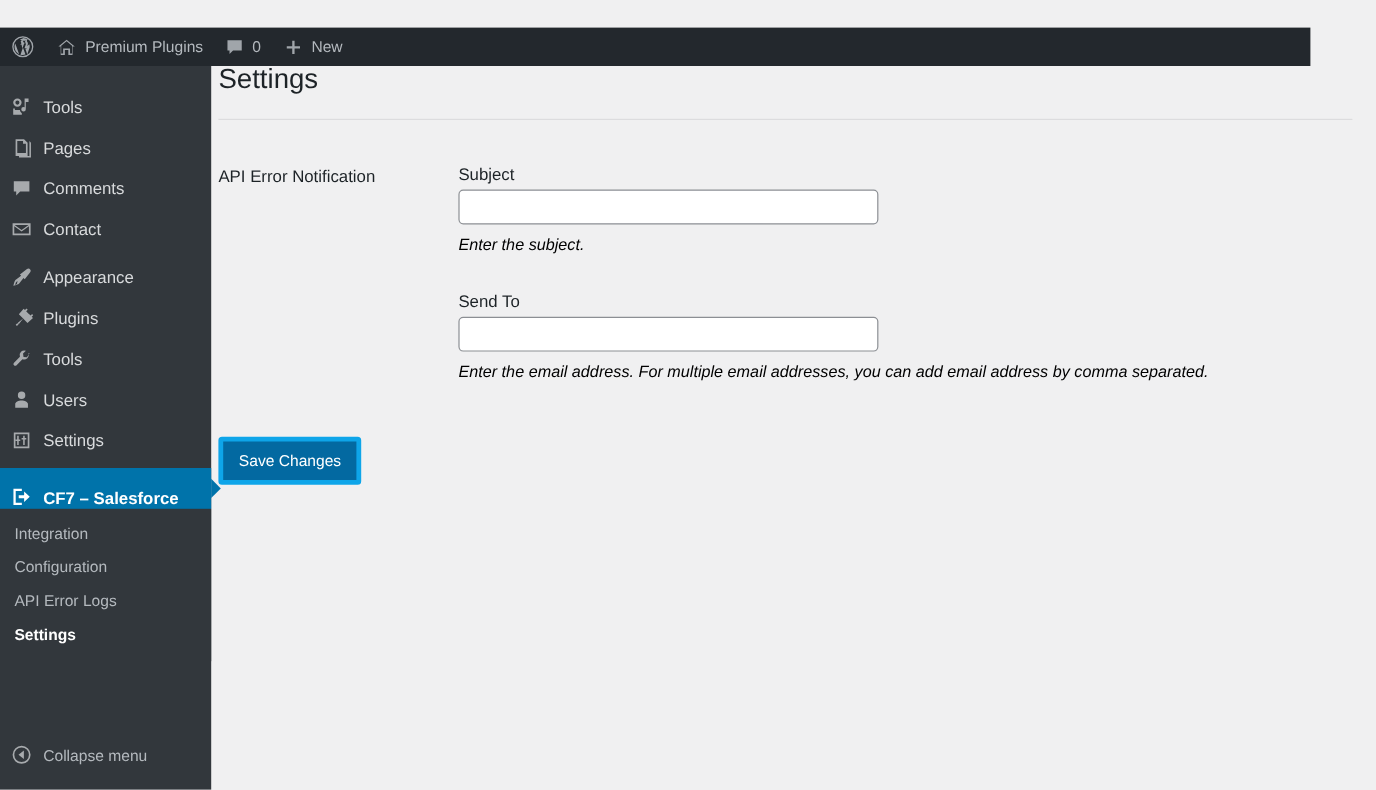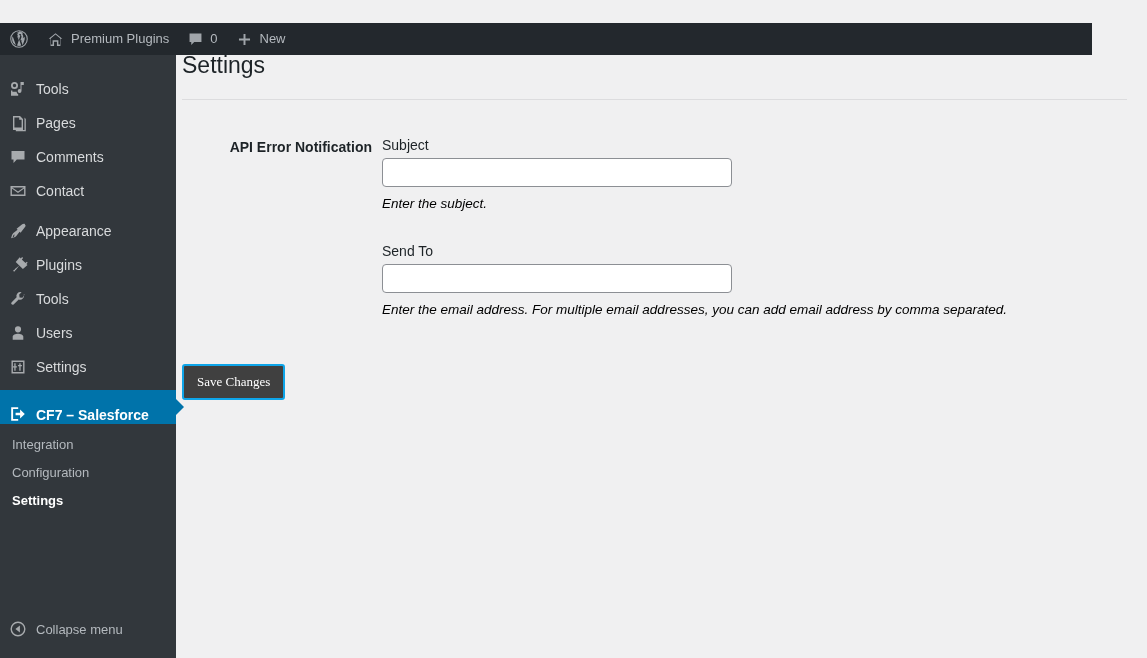--- a/index.html
+++ b/index.html
@@ -119,25 +119,25 @@
   }
   .title-rule {
     height: 1px;
     background: #dcdcde;
     margin: 14px 0 0 0;
   }
 
   .form-table { margin-top: 26px; width: 100%; border-collapse: collapse; }
   .form-table tr { vertical-align: top; }
   .form-table th {
-    text-align: right;
+    text-align: left;
     width: 200px;
     padding: 12px 10px 20px 0;
     font-size: 14px;
-    font-weight: 700;
+    font-weight: 400;
     color: #1d2327;
     line-height: 1.3;
   }
   .form-table td {
     padding: 10px 10px 20px 0;
     font-size: 14px;
     color: #2c3338;
     line-height: 1.3;
   }
 
@@ -189,25 +189,25 @@
     position: absolute;
     left: 4px; top: 0px;
     width: 5px; height: 10px;
     border: solid #3582c4;
     border-width: 0 2px 2px 0;
     transform: rotate(45deg);
   }
 
   .btn-primary {
     display: inline-block;
-    background: #404040;
-    border: 2px solid #0ea5e9;
+    background: #0369a1;
+    border: 4px solid #0ea5e9;
     border-radius: 3px;
     color: #fff;
-    font-family: Liberation Serif, serif;
+    font-family: Liberation Sans, sans-serif;
     font-size: 13px;
     line-height: 1;
     padding: 9px 13px 10px;
     cursor: pointer;
     text-decoration: none;
   }
   .submit-row { padding: 8px 0 0 0; }
 </style>
 </head>
 <body>
@@ -357,20 +357,21 @@
           <path d="M3.2 3.2h7v1.9H5.1v9.8h5.1v1.9h-7V3.2zm8.9 2.4l4.7 4.4-4.7 4.4v-3.1H7.6V8.7h4.5V5.6z"></path>
         </svg>
       </span>
       <span class="menu-name">CF7 – Salesforce</span>
     </li>
 
     <li>
       <ul class="submenu">
         <li>Integration</li>
         <li>Configuration</li>
+        <li>API Error Logs</li>
         <li class="current">Settings</li>
       </ul>
     </li>
 
   </ul>
 
   <div class="collapse-row">
     <span class="collapse-ico">
       <svg width="20" height="20" viewBox="0 0 20 20" aria-hidden="true">
         <path d="M10 2.5a7.5 7.5 0 100 15 7.5 7.5 0 000-15zm0 1.4a6.1 6.1 0 110 12.2 6.1 6.1 0 010-12.2zm1.9 2.6L7.4 10l4.5 3.5V6.5z"></path>

